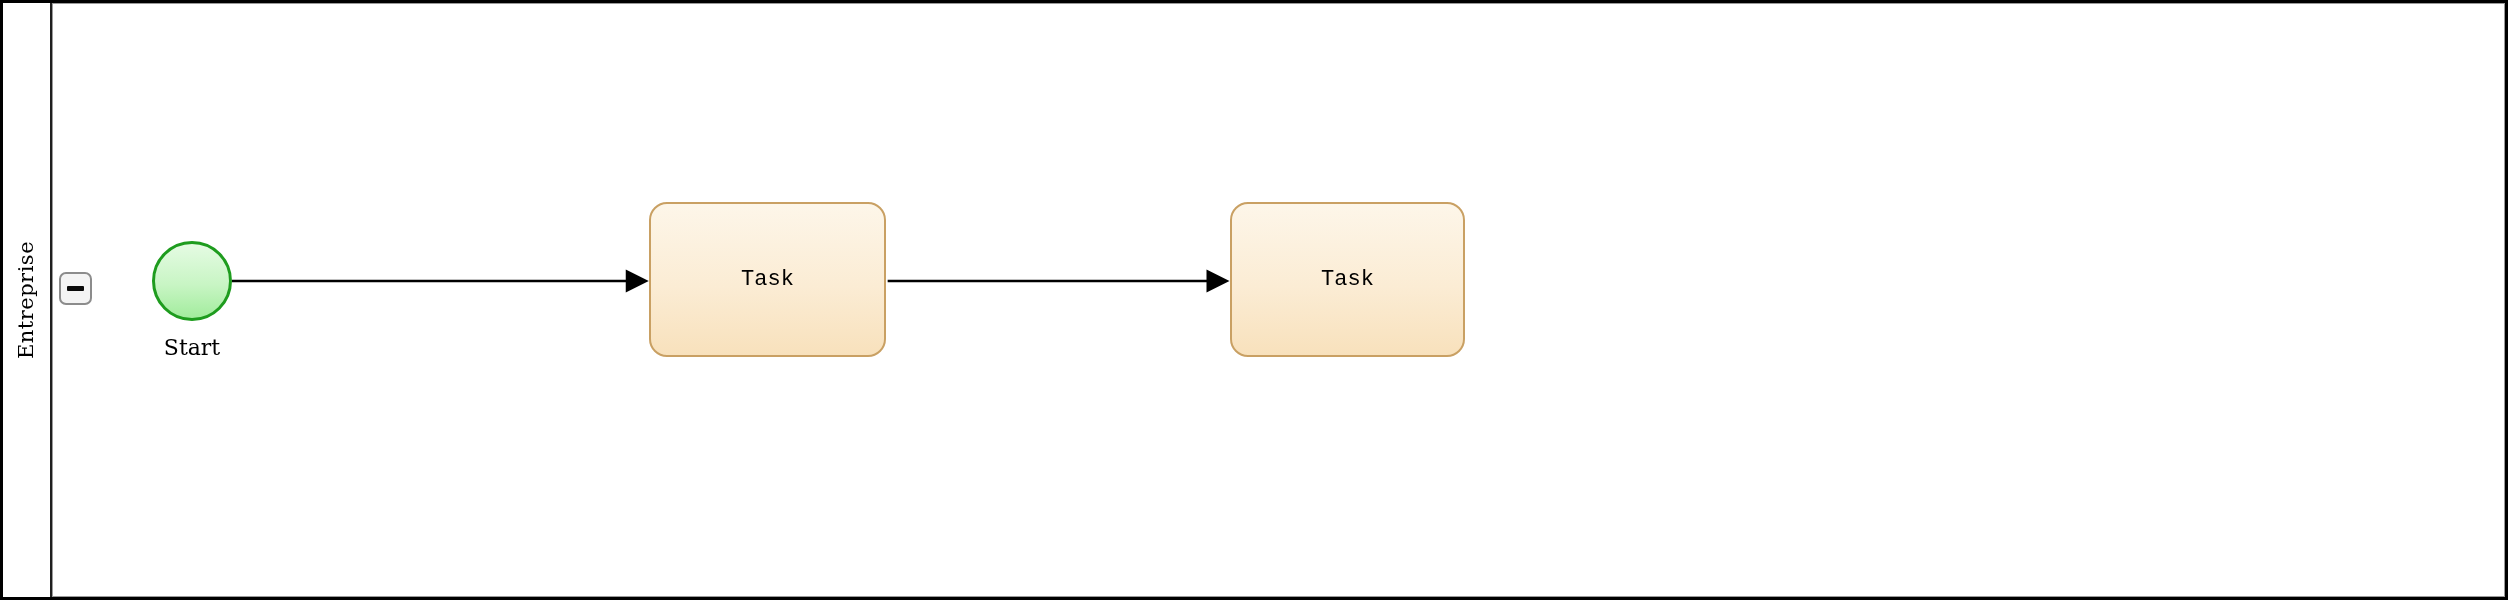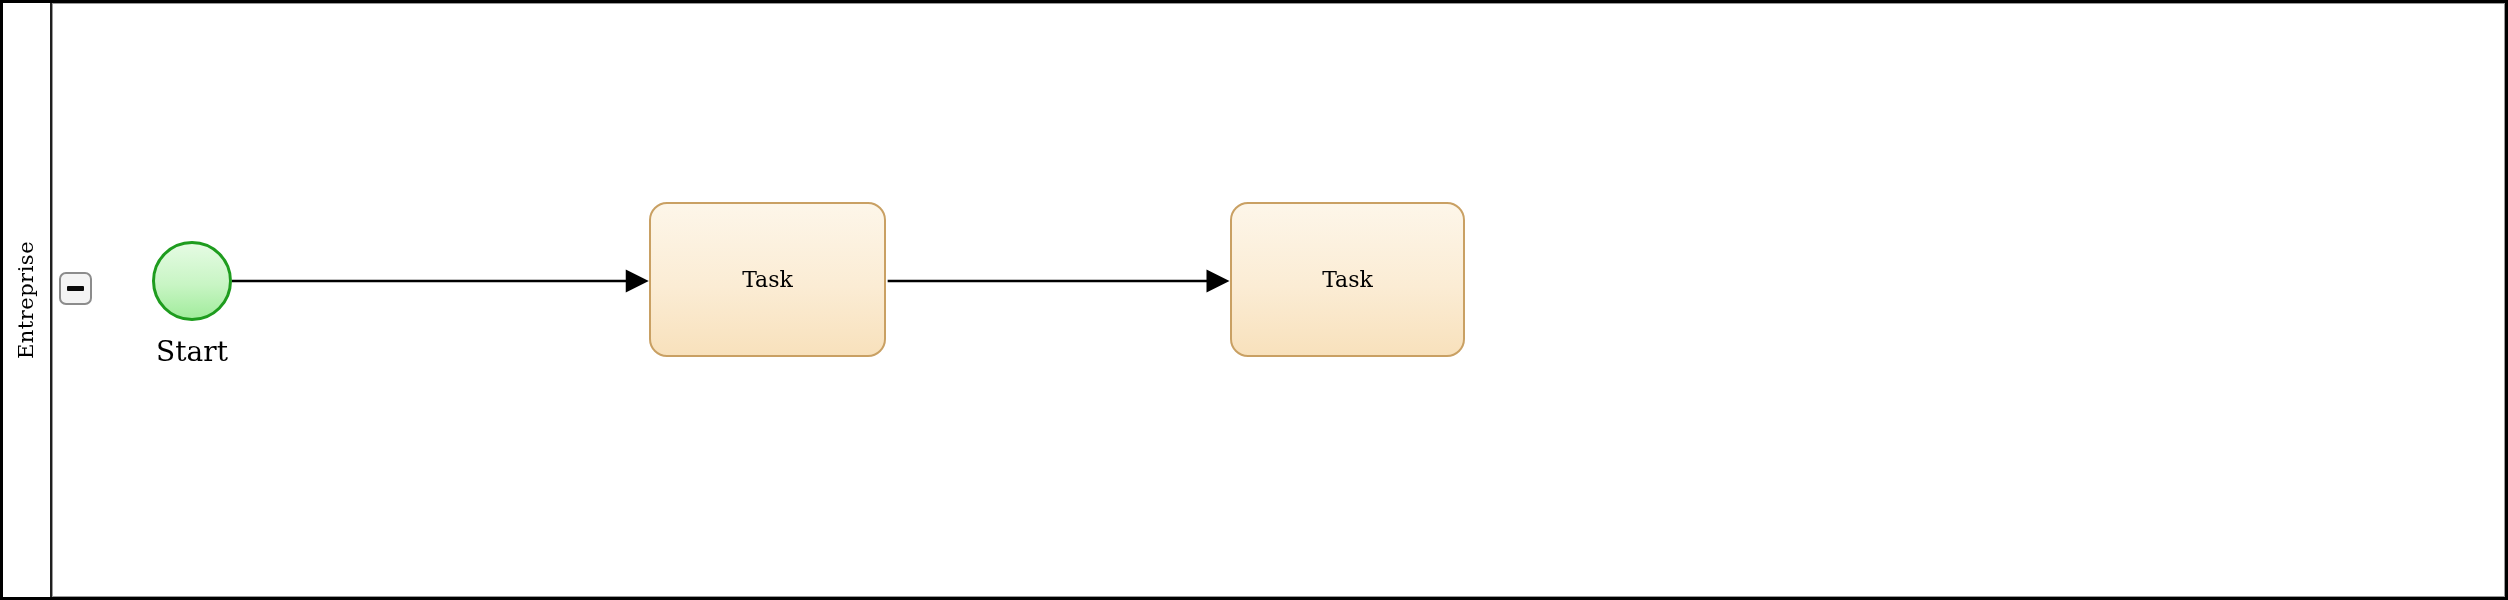--- a/index.html
+++ b/index.html
@@ -76,36 +76,37 @@
     height: 80px;
     border-radius: 50%;
     border: 3px solid #1e9c1e;
     background: linear-gradient(to bottom, #e5fbe3 0%, #c8f5c4 55%, #a2ec9d 100%);
   }
   .start-label {
     position: absolute;
     left: 139px;
     top: 331px;
     transform: translateX(-50%);
-    font-size: 28px;
+    font-size: 22px;
     color: #000000;
     white-space: nowrap;
   }
 
   
   .task {
     position: absolute;
     top: 198px;
     height: 155px;
     border: 2px solid #c9a063;
     border-radius: 18px;
     background: linear-gradient(to bottom, #fdf6e9 0%, #fbecd4 55%, #f8e1bc 100%);
     display: flex;
     align-items: center;
     justify-content: center;
+    font-family: Liberation Mono, monospace;
   }
   .task-1 { left: 596px; width: 237px; }
   .task-2 { left: 1177px; width: 235px; }
   .task-label {
     font-size: 22px;
     color: #000000;
   }
 
   
   .edges-svg {

